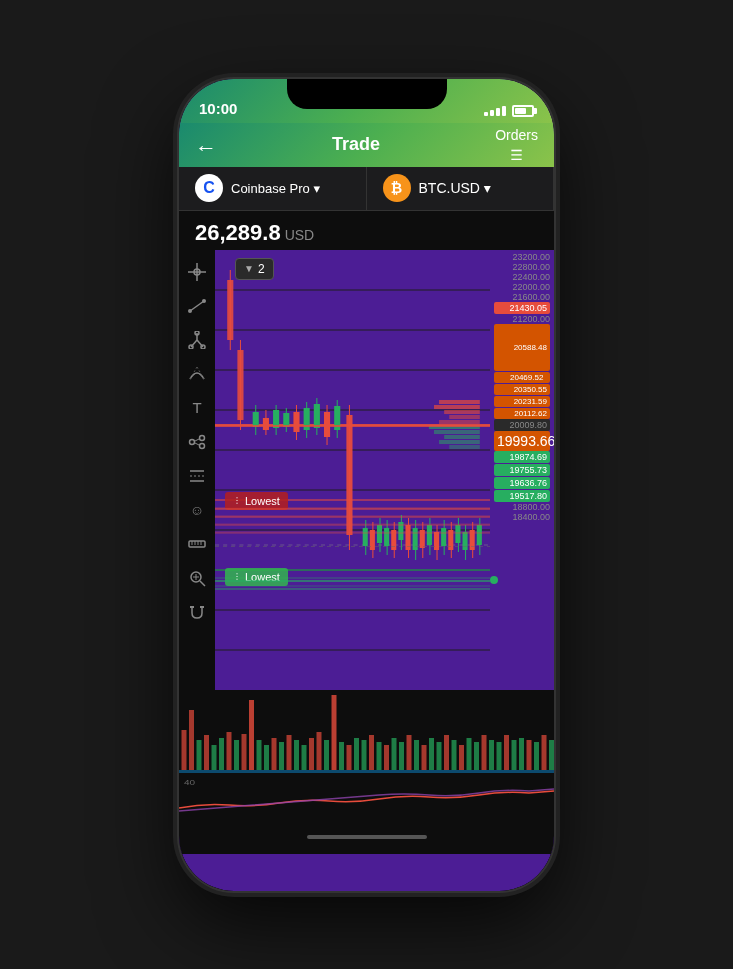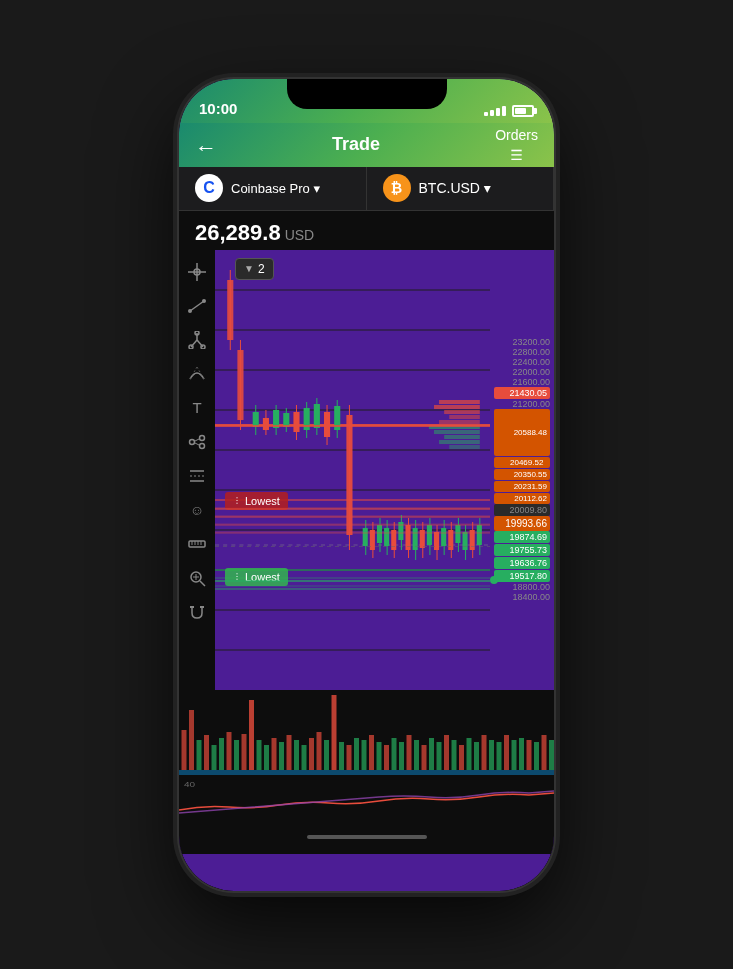--- a/index.html
+++ b/index.html
@@ -178,21 +178,21 @@
     }
     
     .right-axis {
       position: absolute;
       right: 0;
       top: 0;
       width: 64px;
       height: 100%;
       display: flex;
       flex-direction: column;
-      justify-content: center;
+      justify-content: flex-start;
       padding: 2px 4px;
     }
     .price-tick {
       color: #888;
       font-size: 9px;
       text-align: right;
     }
     
     .price-tick-red { color: #fff; background: #e74c3c; padding: 1px 3px; border-radius: 2px; font-size: 9px; text-align: right; }
     .price-tick-green { color: #fff; background: #27ae60; padding: 1px 3px; border-radius: 2px; font-size: 9px; text-align: right; }
@@ -244,21 +244,21 @@
       width: 100%;
       height: 80px;
       background: #0d0d0d;
     }
     
     .indicator-area {
       position: relative;
       width: 100%;
       height: 50px;
       background: #0d0d0d;
-      border-top: 5px solid #0c4a6e;
+      border-top: 3px solid #0c4a6e;
     }
     .bottom-nav-hint {
       width: 100%;
       height: 34px;
       background: #0d0d0d;
       display: flex;
       align-items: center;
       justify-content: center;
     }
     .home-indicator {
@@ -597,21 +597,21 @@
         <span class="price-tick-red">21430.05</span>
         <span class="price-tick">21200.00</span>
         <div style="display:flex;flex-direction:column;gap:1px">
           <span class="price-tick" style="background:#d35400;color:#fff;padding:19px 3px;border-radius:2px;font-size:8px">20588.48</span>
           <span class="price-tick" style="background:#d35400;color:#fff;padding:1px 16px;border-radius:2px;font-size:8px">20469.52</span>
           <span class="price-tick" style="background:#d35400;color:#fff;padding:1px 3px;border-radius:2px;font-size:8px">20350.55</span>
           <span class="price-tick" style="background:#d35400;color:#fff;padding:1px 3px;border-radius:2px;font-size:8px">20231.59</span>
           <span class="price-tick" style="background:#d35400;color:#fff;padding:1px 3px;border-radius:2px;font-size:8px">20112.62</span>
         </div>
         <span class="price-tick-dark">20009.80</span>
-        <span class="price-tick" style="background:#d35400;color:#fff;padding:2px 3px;border-radius:2px;font-size:10px">19993.66</span>
+        <span class="price-tick" style="background:#d35400;color:#fff;padding:2px 3px;border-radius:2px;font-size:14px">19993.66</span>
         <div style="display:flex;flex-direction:column;gap:1px">
           <span class="price-tick-green">19874.69</span>
           <span class="price-tick-green">19755.73</span>
           <span class="price-tick-green">19636.76</span>
           <span class="price-tick-green">19517.80</span>
         </div>
         <span class="price-tick">18800.00</span>
         <span class="price-tick">18400.00</span>
       </div>
     </div>

